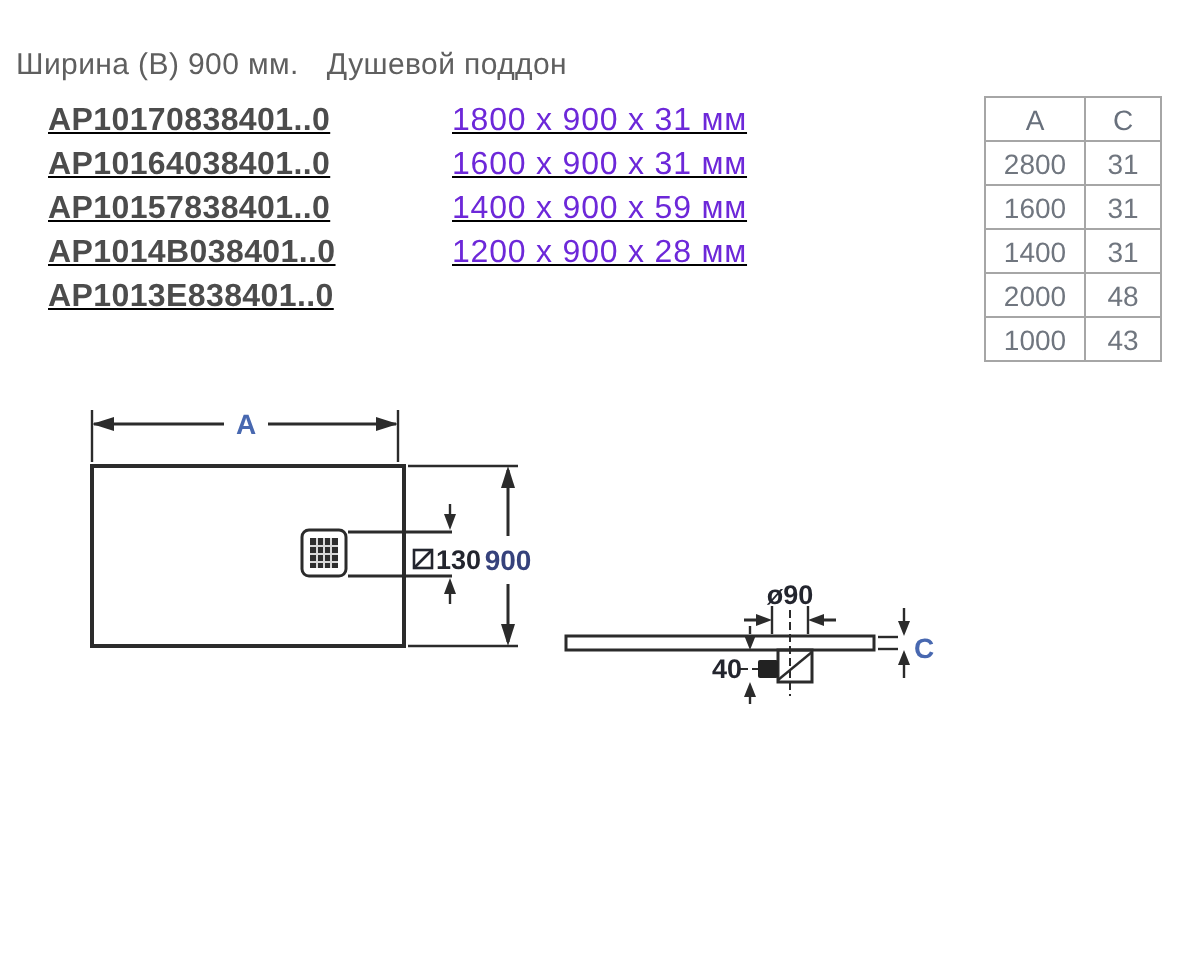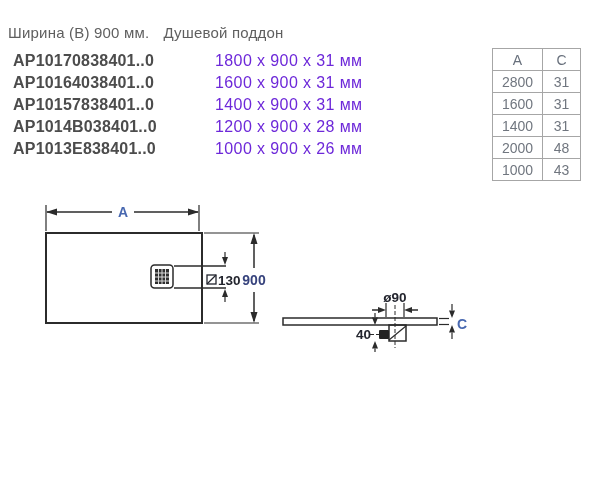--- a/index.html
+++ b/index.html
@@ -5,21 +5,21 @@
   html,body { margin:0; padding:0; background:#fff; }
   .page {
     position:relative; width:600px; height:490px; background:#ffffff;
     font-family:"Liberation Sans", sans-serif; overflow:hidden;
   }
   .header {
     position:absolute; left:8px; top:24px; font-size:15px; color:#5f5f5f;
     letter-spacing:.2px; white-space:nowrap;
   }
   .header .gap { display:inline-block; width:14px; }
-  .product-list { position:absolute; left:13px; top:50px; }
+  .product-list { position:absolute; left:24px; top:50px;text-decoration:underline; }
   .product-row { display:flex; height:22px; line-height:22px; white-space:nowrap; }
   .product-code {
     width:202px; font-size:16px; font-weight:700; color:#4c4c4c; letter-spacing:.2px;
   }
   .product-size { font-size:16px; color:#6d28d9; letter-spacing:.4px; }
   table.spec {
     position:absolute; left:492px; top:48px; border-collapse:collapse;
     font-size:14px; color:#70767f;
   }
   table.spec th, table.spec td {
@@ -54,29 +54,28 @@
     <div class="product-row">
       <span class="product-code">AP10170838401..0</span>
       <span class="product-size">1800 x 900 x 31 мм</span>
     </div>
     <div class="product-row">
       <span class="product-code">AP10164038401..0</span>
       <span class="product-size">1600 x 900 x 31 мм</span>
     </div>
     <div class="product-row">
       <span class="product-code">AP10157838401..0</span>
-      <span class="product-size">1400 x 900 x 31 мм</span>
+      <span class="product-size">1400 x 900 x 59 мм</span>
     </div>
     <div class="product-row">
       <span class="product-code">AP1014B038401..0</span>
       <span class="product-size">1200 x 900 x 28 мм</span>
     </div>
     <div class="product-row">
       <span class="product-code">AP1013E838401..0</span>
-      <span class="product-size">1000 x 900 x 26 мм</span>
     </div>
   </div>
 
   <table class="spec">
     <thead>
       <tr>
         <th class="colA">A</th>
         <th class="colC">C</th>
       </tr>
     </thead>

